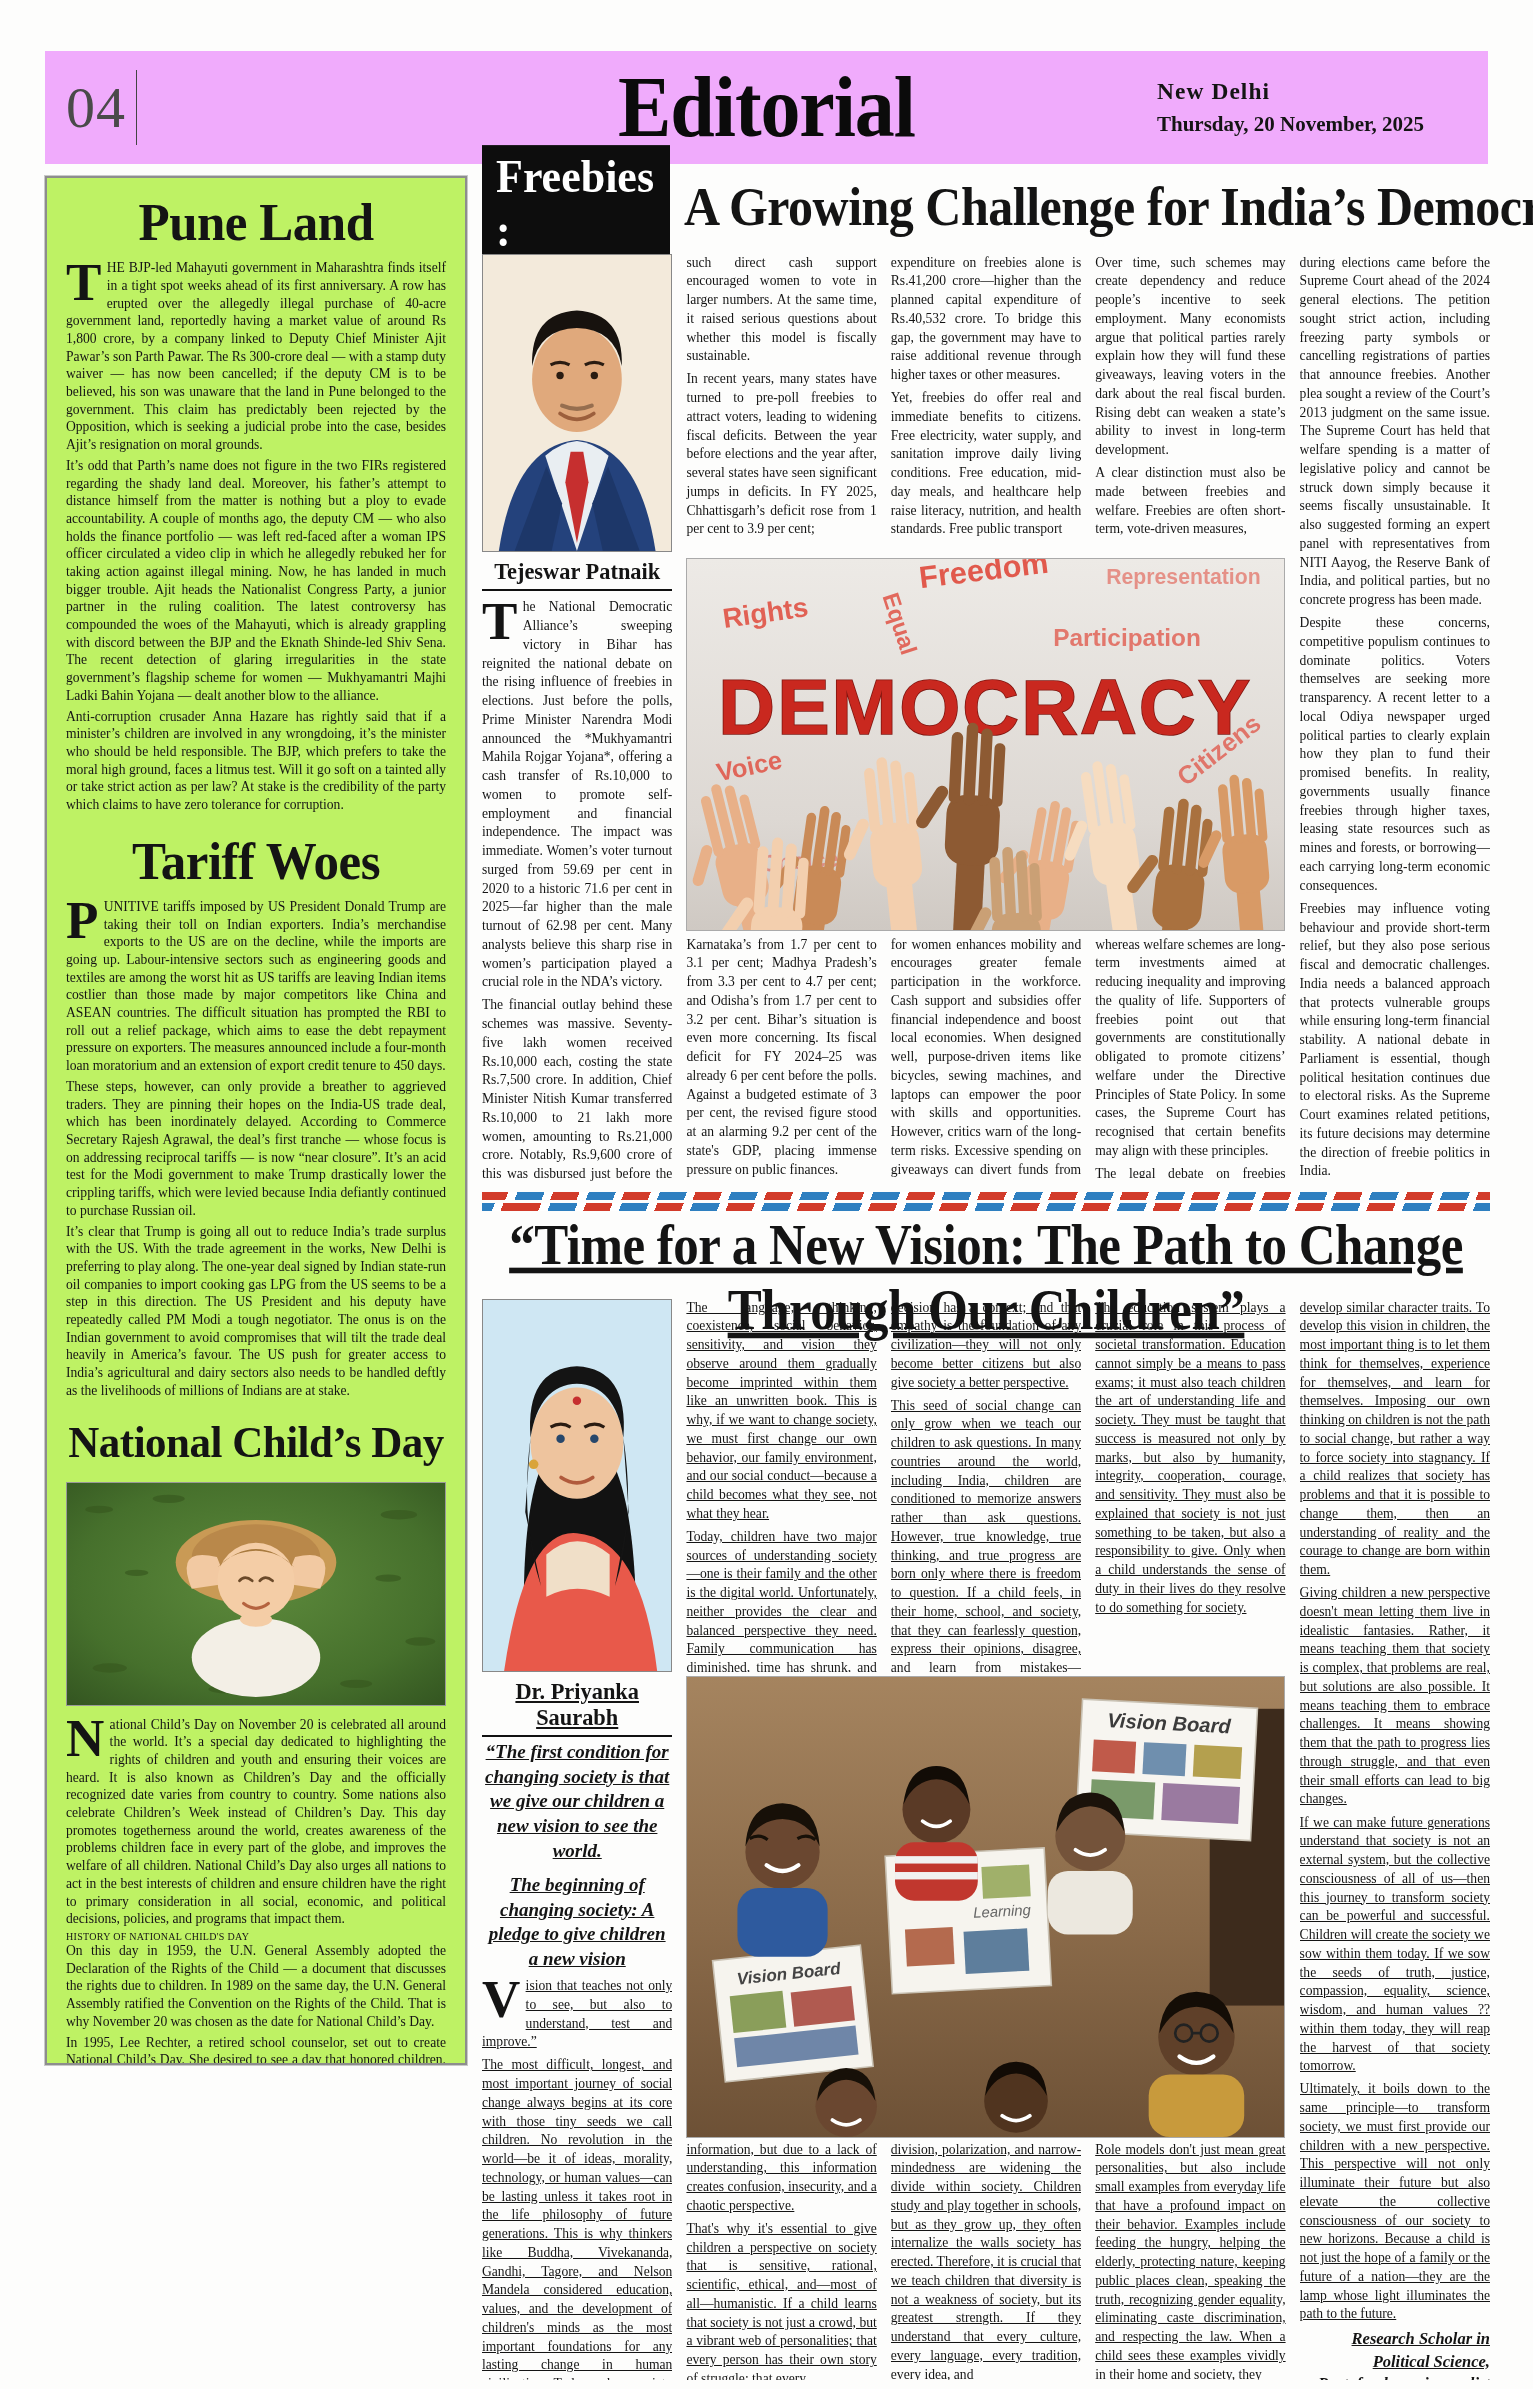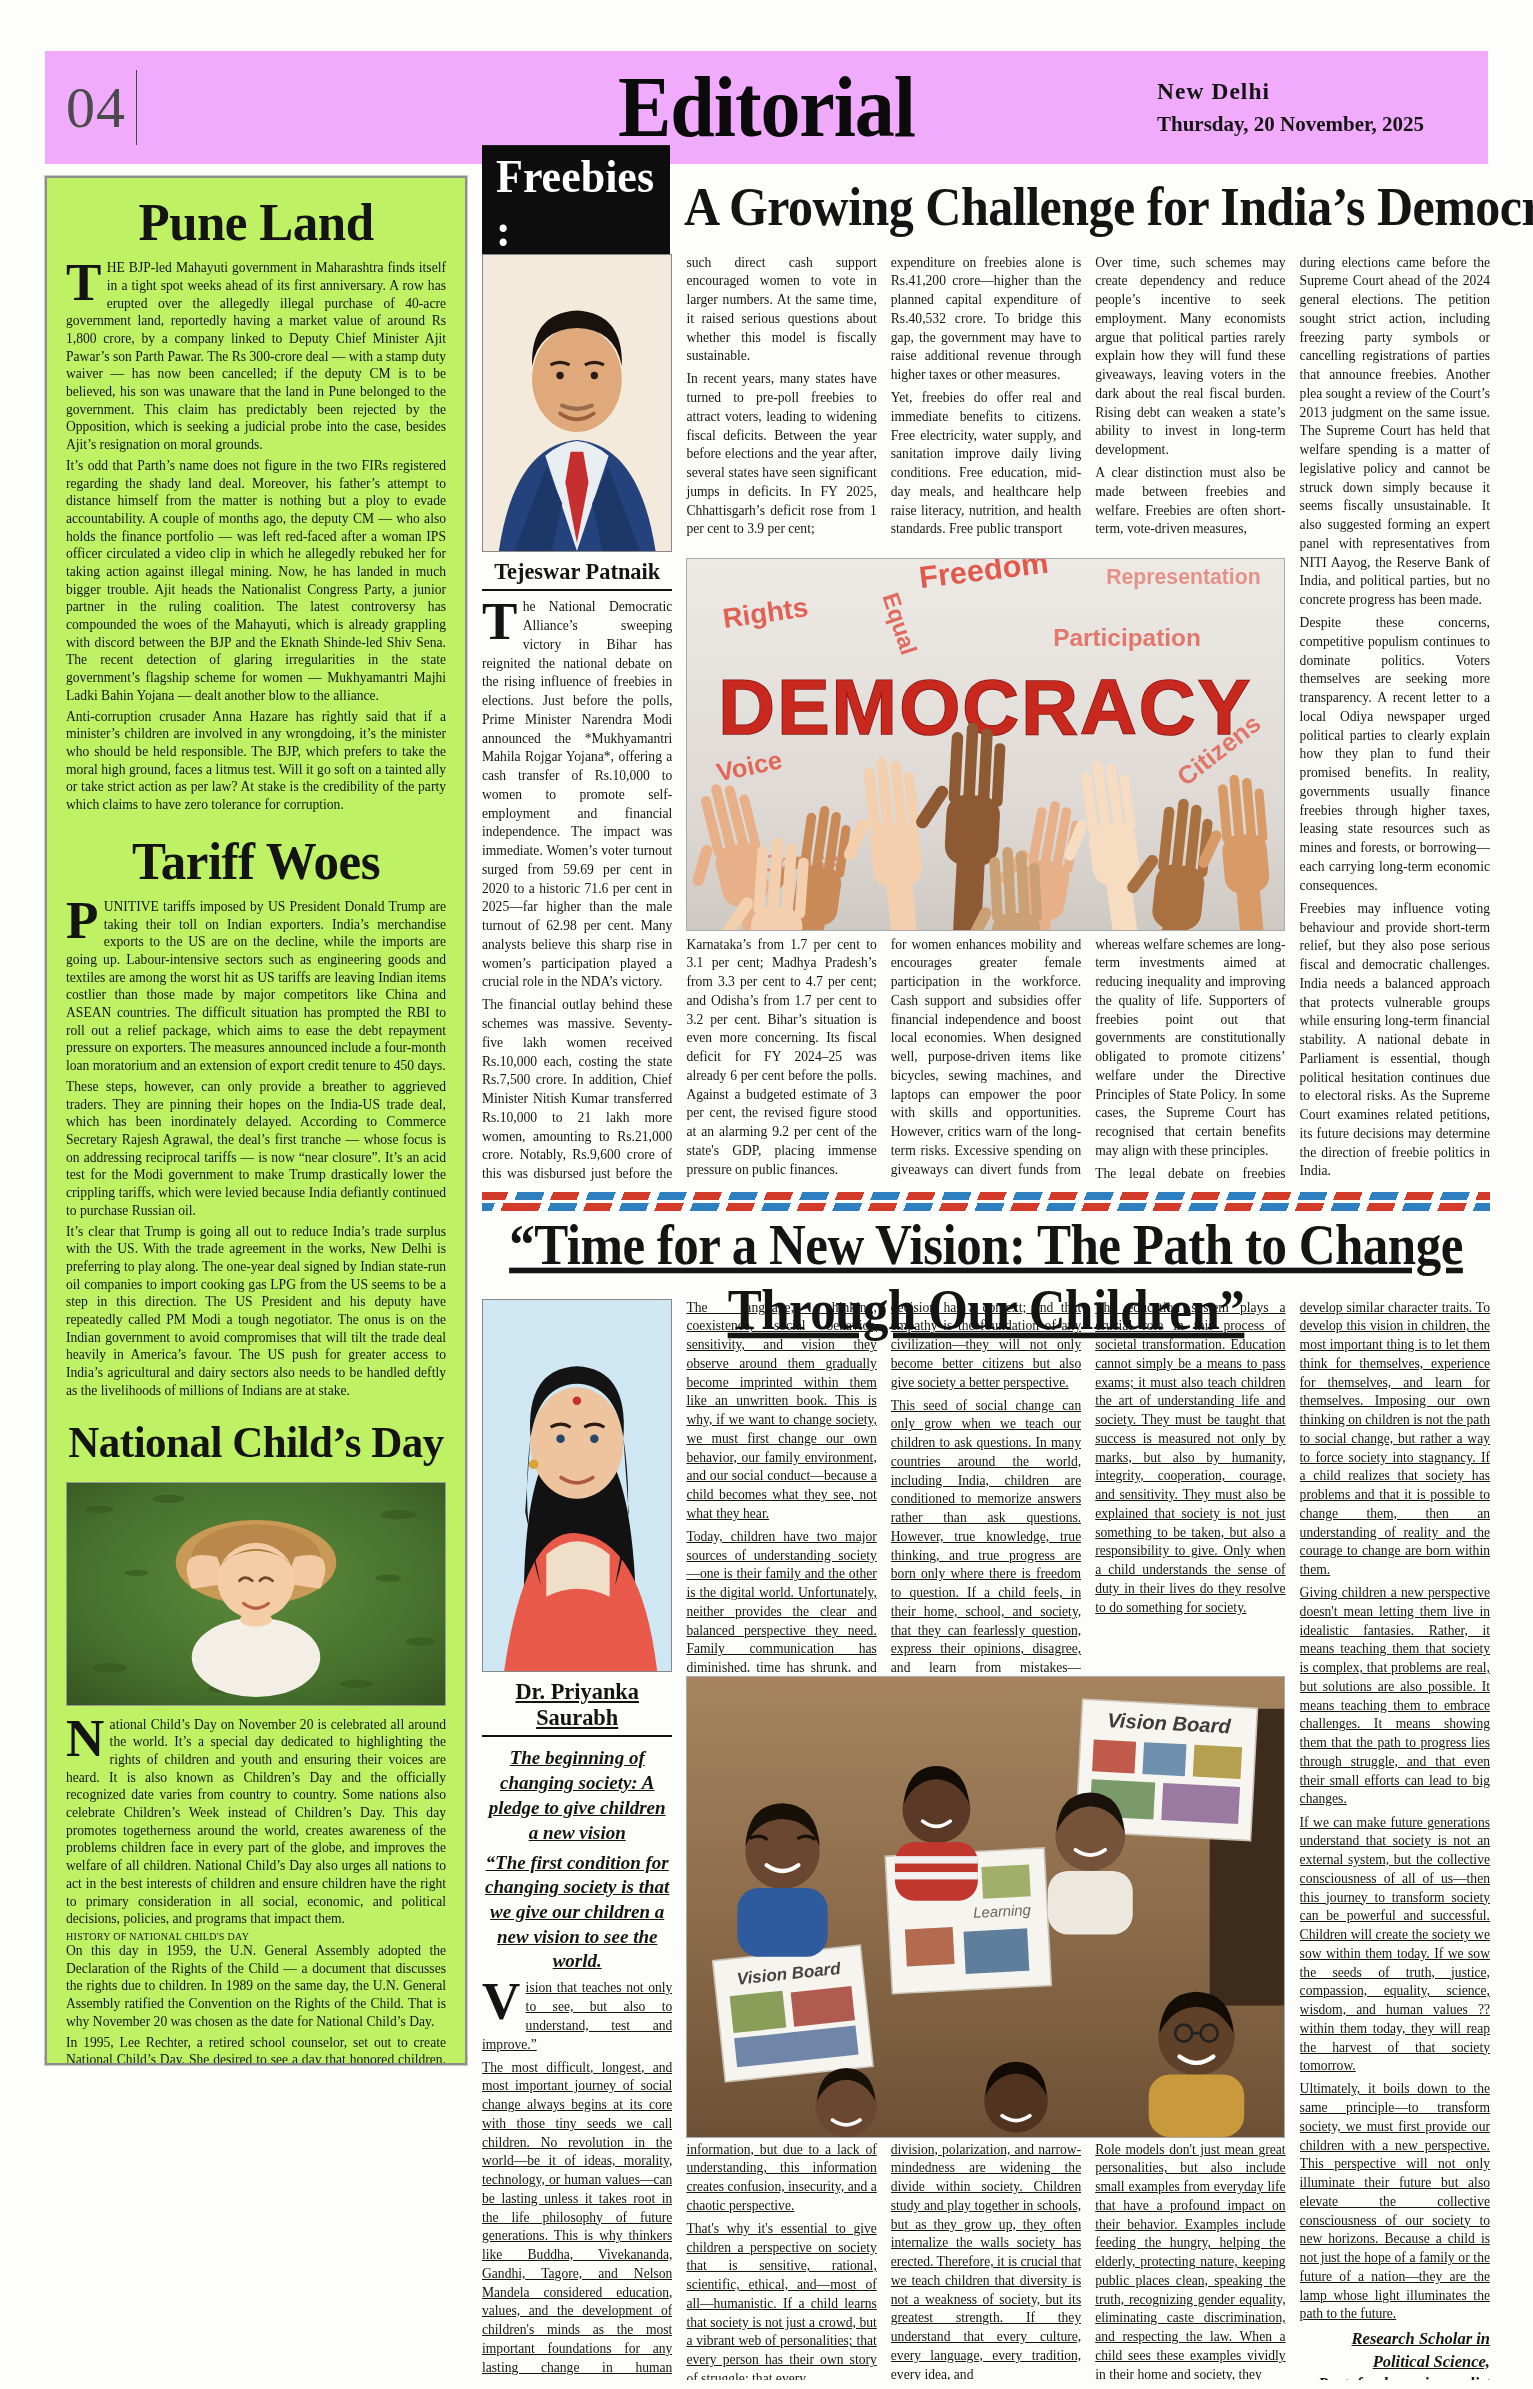--- a/index.html
+++ b/index.html
@@ -271,22 +271,22 @@
         <circle cx="178" cy="190" r="8" fill="#c62f2f"></circle>
         <path d="M128 240 q20 -12 38 0" stroke="#2a1c12" stroke-width="6" fill="none"></path>
         <path d="M192 240 q20 -12 38 0" stroke="#2a1c12" stroke-width="6" fill="none"></path>
         <circle cx="147" cy="262" r="8" fill="#27476b"></circle>
         <circle cx="211" cy="262" r="8" fill="#27476b"></circle>
         <path d="M148 335 q30 20 60 0" stroke="#b05a3c" stroke-width="7" fill="none" stroke-linecap="round"></path>
         <circle cx="96" cy="310" r="9" fill="#d9a43a"></circle>
       </svg>
       <div class="auth-cap">Dr. Priyanka Saurabh</div>
       <div class="name-rule"></div>
+      <div class="intro-block" style="margin-top:0;">“The first condition for changing society is that we give our children a new vision to see the world.</div>
       <div class="intro-block">The beginning of changing society: A pledge to give children a new vision</div>
-      <div class="intro-block" style="margin-top:0;">“The first condition for changing society is that we give our children a new vision to see the world.</div>
       <p class="bp dc">Vision that teaches not only to see, but also to understand, test and improve.”</p>
       <p class="bp">The most difficult, longest, and most important journey of social change always begins at its core with those tiny seeds we call children. No revolution in the world—be it of ideas, morality, technology, or human values—can be lasting unless it takes root in the life philosophy of future generations. This is why thinkers like Buddha, Vivekananda, Gandhi, Tagore, and Nelson Mandela considered education, values, and the development of children's minds as the most important foundations for any lasting change in human civilization. Today, when society is facing challenges of value crisis, violence, intolerance, consumerism, fanaticism, and social disintegration at many levels, the question becomes even more acute: are we able to give our children the vision they need to build a future better than the present?</p>
       
     </div>
 
     <div class="col">
       <div class="blk-top">
         <p class="bp">The language, thinking, coexistence, social behavior, sensitivity, and vision they observe around them gradually become imprinted within them like an unwritten book. This is why, if we want to change society, we must first change our own behavior, our family environment, and our social conduct—because a child becomes what they see, not what they hear.</p>
         <p class="bp">Today, children have two major sources of understanding society—one is their family and the other is the digital world. Unfortunately, neither provides the clear and balanced perspective they need. Family communication has diminished, time has shrunk, and the culture of socializing is almost disappearing. The digital world, meanwhile, provides children with a limitless ocean of information, but lacks the light of wisdom and direction. In this context, children gain a wealth of</p>
       </div>

